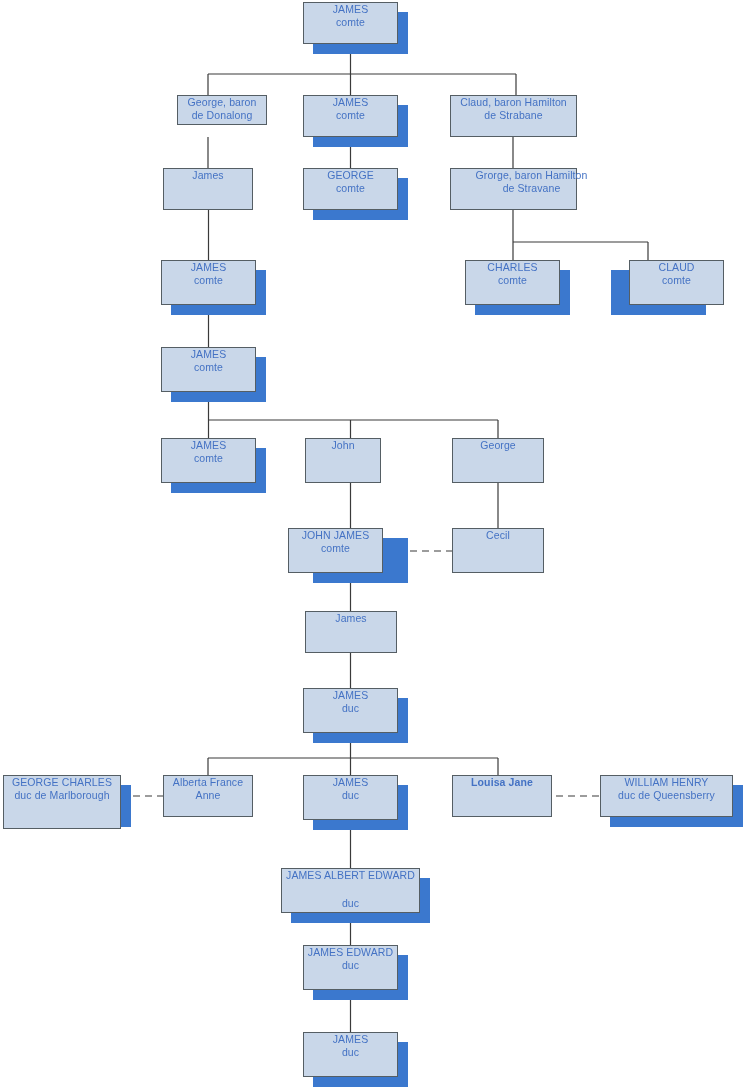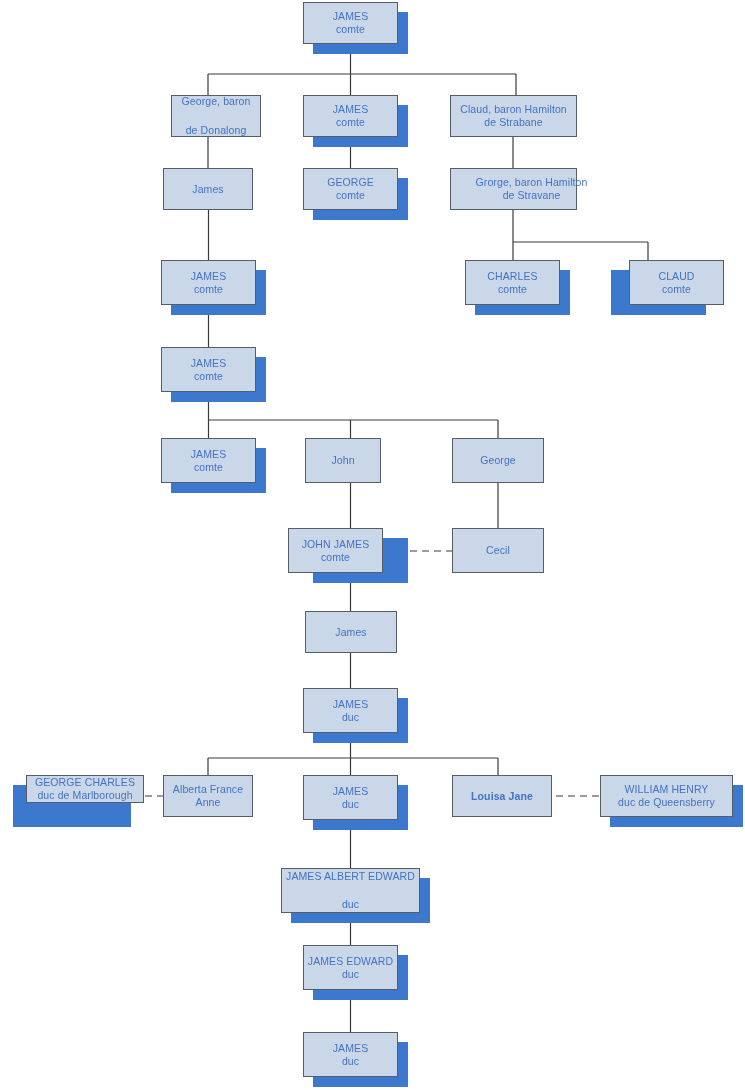--- a/index.html
+++ b/index.html
@@ -27,21 +27,21 @@
     pointer-events: none;
   }
   .node {
     position: absolute;
     box-sizing: border-box;
     background: #c9d7e9;
     border: 1px solid #555e64;
     display: flex;
     flex-direction: column;
     align-items: center;
-    justify-content: center;
+    justify-content: flex-start;
     text-align: center;
     color: #4472c4;
     font-size: 10.5px;
     line-height: 13px;
     z-index: 3;
     letter-spacing: 0.1px;
   }
   .node .ln {
     display: block;
     white-space: nowrap;
@@ -129,21 +129,21 @@
       <div class="shadow" style="left: 610px; top: 785px; width: 133px; height: 42px;"></div>
       <div class="shadow" style="left: 291px; top: 878px; width: 139px; height: 45px;"></div>
       <div class="shadow" style="left: 313px; top: 955px; width: 95px; height: 45px;"></div>
       <div class="shadow" style="left: 313px; top: 1042px; width: 95px; height: 45px;"></div>
     </div>
   <div id="node-layer">
       <div class="node" style="left: 303px; top: 2px; width: 95px; height: 42px;">
         <span class="ln">JAMES</span>
         <span class="ln">comte</span>
       </div>
-      <div class="node" style="left: 171px; top: 95px; width: 90px; height: 42px; gap: 16px;">
+      <div class="node" style="left: 177px; top: 95px; width: 90px; height: 30px;">
         <span class="ln">George, baron</span>
         <span class="ln">de Donalong</span>
       </div>
       <div class="node" style="left: 303px; top: 95px; width: 95px; height: 42px;">
         <span class="ln">JAMES</span>
         <span class="ln">comte</span>
       </div>
       <div class="node" style="left: 450px; top: 95px; width: 127px; height: 42px;">
         <span class="ln">Claud, baron Hamilton</span>
         <span class="ln">de Strabane</span>
@@ -192,21 +192,21 @@
       <div class="node" style="left: 452px; top: 528px; width: 92px; height: 45px;">
         <span class="ln">Cecil</span>
       </div>
       <div class="node" style="left: 305px; top: 611px; width: 92px; height: 42px;">
         <span class="ln">James</span>
       </div>
       <div class="node" style="left: 303px; top: 688px; width: 95px; height: 45px;">
         <span class="ln">JAMES</span>
         <span class="ln">duc</span>
       </div>
-      <div class="node" style="left: 3px; top: 775px; width: 118px; height: 28px; margin-left: 23px;">
+      <div class="node" style="left: 3px; top: 775px; width: 118px; height: 54px;">
         <span class="ln">GEORGE CHARLES</span>
         <span class="ln">duc de Marlborough</span>
       </div>
       <div class="node" style="left: 163px; top: 775px; width: 90px; height: 42px;">
         <span class="ln">Alberta France</span>
         <span class="ln">Anne</span>
       </div>
       <div class="node" style="left: 303px; top: 775px; width: 95px; height: 45px;">
         <span class="ln">JAMES</span>
         <span class="ln">duc</span>

